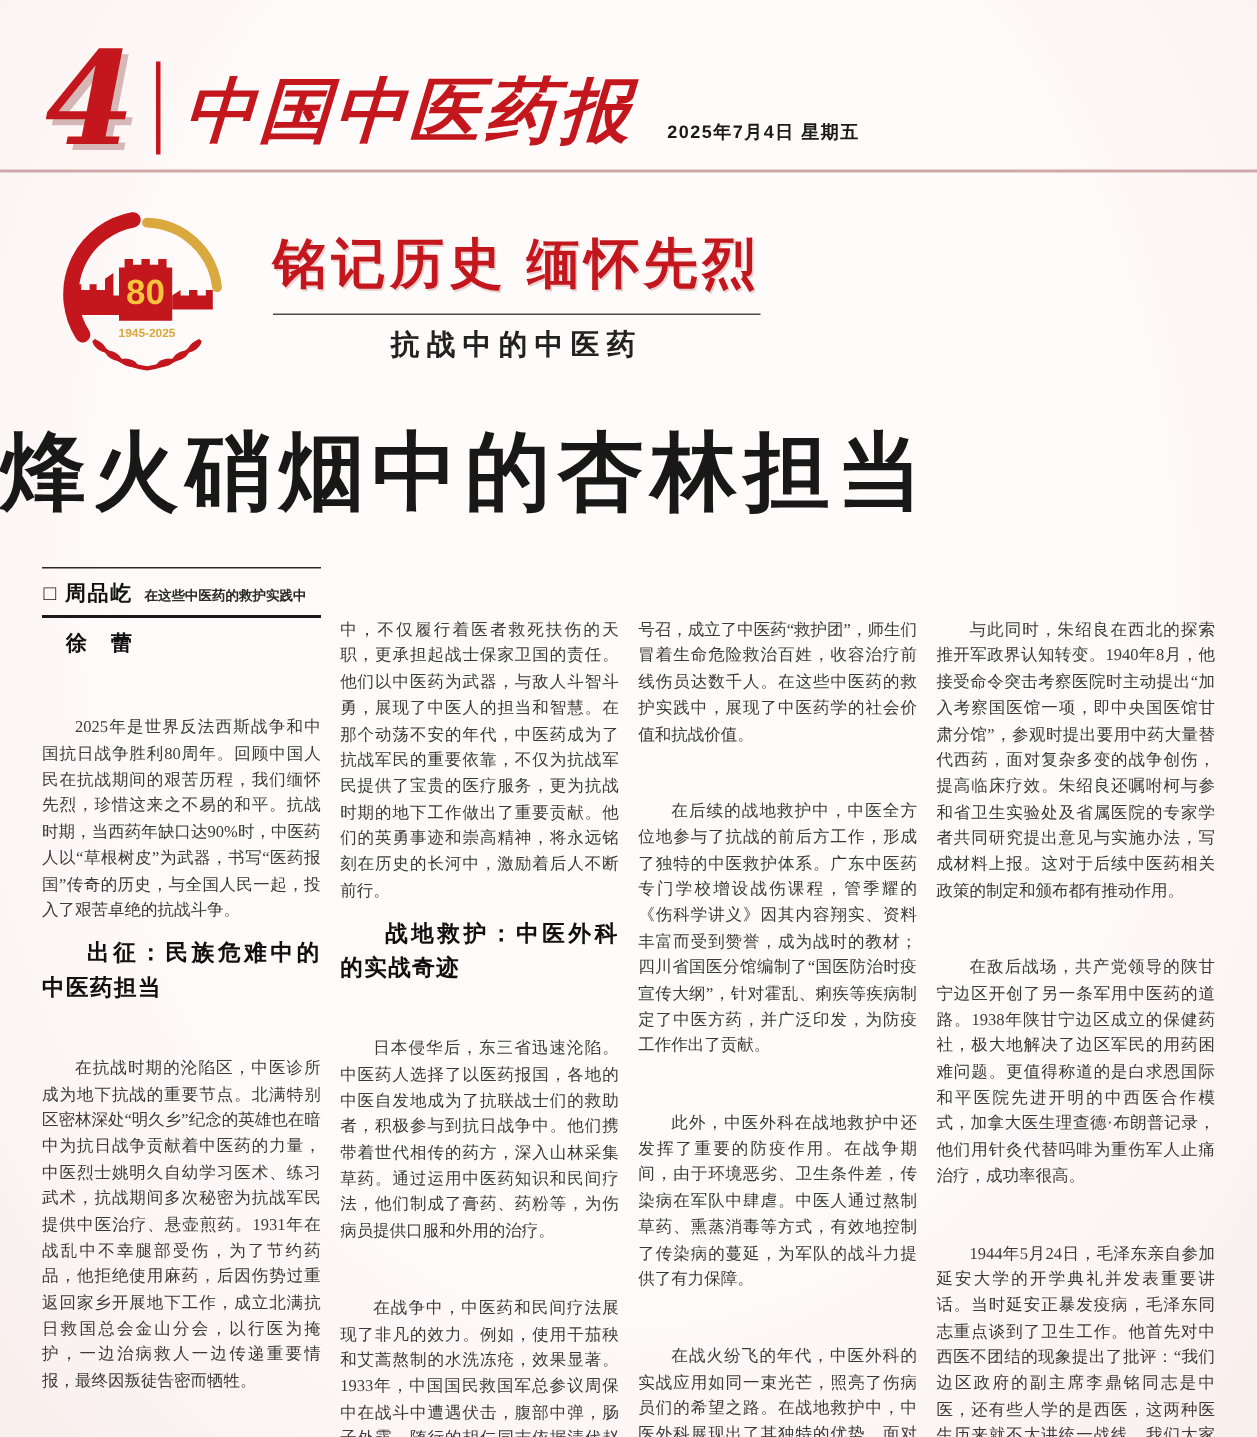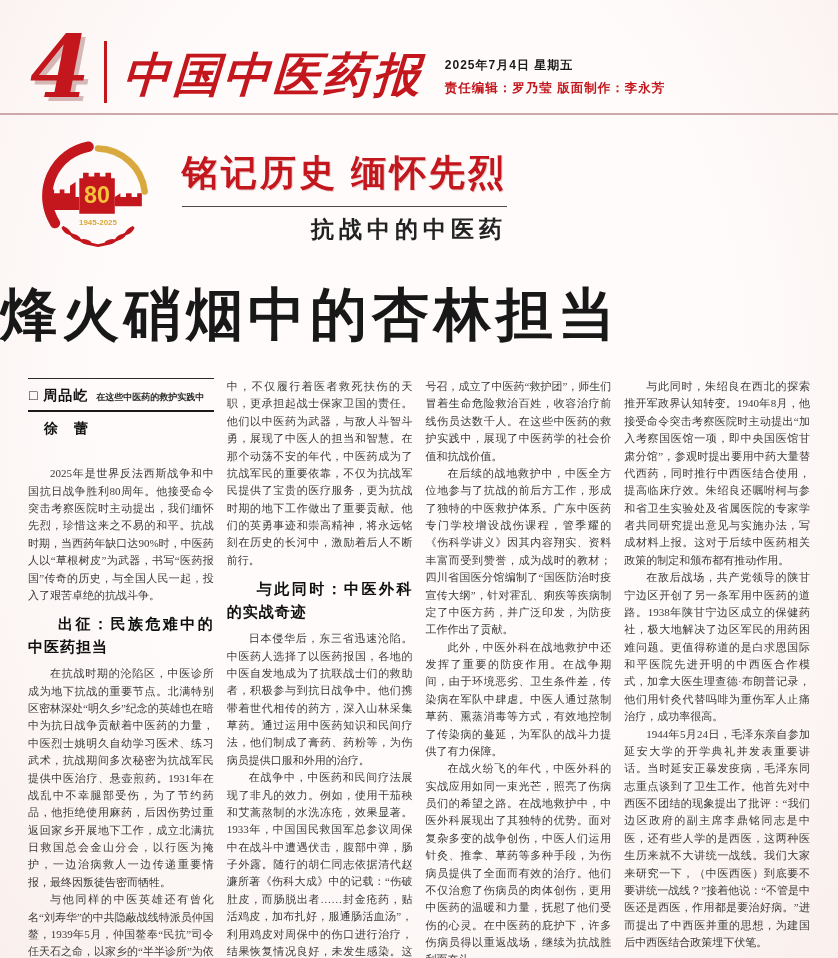--- a/index.html
+++ b/index.html
@@ -38,41 +38,41 @@
   .emblem { width: 112px; height: 112px; flex: 0 0 auto; }
   .badge-text { margin-left: 28px; }
   .slogan {
     font-family: "Liberation Sans", sans-serif;
     font-size: 36px; font-weight: 900; color: #c3161d; letter-spacing: 3px;
     text-shadow: 1px 1px 0 rgba(150,80,80,0.25);
   }
   .slogan-rule { height: 1px; background: #4a4a4a; margin: 8px 0 7px 0; }
   .series {
     font-family: "Liberation Sans", sans-serif;
-    font-size: 23px; font-weight: 600; color: #222;
-    text-align: right; letter-spacing: 5px;
+    font-size: 19px; font-weight: 600; color: #222;
+    text-align: center; letter-spacing: 5px;
   }
   
   .headline {
     font-family: "Liberation Sans", sans-serif;
     text-align: left; font-size: 57px; font-weight: 900; color: #181818;
     letter-spacing: 5px; margin-top: 24px;
   }
   
   .columns {
     display: flex; gap: 13px;
     margin: 24px 28px 0 28px;
     height: 592px; overflow: hidden;
   }
   .column {
     flex: 1 1 0; min-width: 0;
     font-size: 11px; line-height: 1.58; color: #3a3a3a;
     text-align: justify;
   }
-  .column p.para { text-indent: 2em; }
+  .column p.para { text-indent: 2em; margin-top: 34px; }
   .column p.cont { text-indent: 0; }
   .section-heading {
     font-family: "Liberation Sans", sans-serif;
     font-size: 15px; font-weight: 700; color: #101010;
     line-height: 1.5; letter-spacing: 1px;
     margin: 9px 0 7px 0; text-indent: 2em; text-align: justify;
   }
   
   .byline { border-top: 1px solid #2a2a2a; margin-bottom: 22px; }
   .byline-row { display: flex; align-items: baseline; padding: 5px 1px 4px 1px; }
@@ -91,21 +91,20 @@
 <body>
 
 <div class="page">
 
   <div class="header">
     <div class="page-num">4</div>
     <div class="head-divider"></div>
     <div class="masthead">中国中医药报</div>
     <div class="head-right">
       <div class="pub-date">2025年7月4日  星期五</div>
-      <div class="credits">责任编辑：罗乃莹    版面制作：李永芳</div>
     </div>
   </div>
   <div class="header-rule"></div>
 
   <div class="badge-row">
     <svg class="emblem" viewBox="0 0 120 120">
 
       <path d="M 60 8 A 52 52 0 0 1 110 54" fill="none" stroke="#d9a83e" stroke-width="7" stroke-linecap="round"></path>
 
       <path d="M 50 6 A 54 54 0 0 0 14 88" fill="none" stroke="#c3161d" stroke-width="11" stroke-linecap="round"></path>
@@ -139,37 +138,37 @@
       <div class="column">
     <div class="byline">
       <div class="byline-row first">
         <span class="author-name"><span>□</span> <span>周品屹</span></span>
         <span class="author-affil">在这些中医药的救护实践中</span>
       </div>
       <div class="byline-row second">
         <span class="author-name">徐　蕾</span>
       </div>
     </div>
-  <p class="para">2025年是世界反法西斯战争和中国抗日战争胜利80周年。他接受命令突击考察医院时主动提出，我们缅怀先烈，珍惜这来之不易的和平。抗战时期，当西药年缺口达90%时，中医药人以“草根树皮”为武器，书写“医药报国”传奇的历史，与全国人民一起，投入了艰苦卓绝的抗战斗争。</p>
+  <p class="para">2025年是世界反法西斯战争和中国抗日战争胜利80周年。回顾中国人民在抗战期间的艰苦历程，我们缅怀先烈，珍惜这来之不易的和平。抗战时期，当西药年缺口达90%时，中医药人以“草根树皮”为武器，书写“医药报国”传奇的历史，与全国人民一起，投入了艰苦卓绝的抗战斗争。</p>
         <div class="section-heading">出征：民族危难中的中医药担当</div>
         <p class="para">在抗战时期的沦陷区，中医诊所成为地下抗战的重要节点。北满特别区密林深处“明久乡”纪念的英雄也在暗中为抗日战争贡献着中医药的力量，中医烈士姚明久自幼学习医术、练习武术，抗战期间多次秘密为抗战军民提供中医治疗、悬壶煎药。1931年在战乱中不幸腿部受伤，为了节约药品，他拒绝使用麻药，后因伤势过重返回家乡开展地下工作，成立北满抗日救国总会金山分会，以行医为掩护，一边治病救人一边传递重要情报，最终因叛徒告密而牺牲。</p>
         <p class="para">与他同样的中医英雄还有曾化名“刘寿华”的中共隐蔽战线特派员仲国鳌，1939年5月，仲国鳌奉“民抗”司令任天石之命，以家乡的“半半诊所”为依托，以行医为掩护，在日军的眼皮底下建立了“民抗”司令部的第一个情报联络站。随后，仲国鳌创造性地使用家乡方言作为秘密暗号传递信息，并开设了更多诊所。地下工作者们多次伪装成医护人员，以诊所为掩护，不惧生命危险，致力于情报收集，协同作战，在隐蔽战线上进行了长期的斗争。</p>
       </div>
       <div class="column">
         <p class="para cont">中，不仅履行着医者救死扶伤的天职，更承担起战士保家卫国的责任。他们以中医药为武器，与敌人斗智斗勇，展现了中医人的担当和智慧。在那个动荡不安的年代，中医药成为了抗战军民的重要依靠，不仅为抗战军民提供了宝贵的医疗服务，更为抗战时期的地下工作做出了重要贡献。他们的英勇事迹和崇高精神，将永远铭刻在历史的长河中，激励着后人不断前行。</p>
-        <div class="section-heading">与此同时：中医外科的实战奇迹</div>
+        <div class="section-heading">战地救护：中医外科的实战奇迹</div>
         <p class="para">日本侵华后，东三省迅速沦陷。中医药人选择了以医药报国，各地的中医自发地成为了抗联战士们的救助者，积极参与到抗日战争中。他们携带着世代相传的药方，深入山林采集草药。通过运用中医药知识和民间疗法，他们制成了膏药、药粉等，为伤病员提供口服和外用的治疗。</p>
         <p class="para">在战争中，中医药和民间疗法展现了非凡的效力。例如，使用干茄秧和艾蒿熬制的水洗冻疮，效果显著。1933年，中国国民救国军总参议周保中在战斗中遭遇伏击，腹部中弹，肠子外露。随行的胡仁同志依据清代赵濂所著《伤科大成》中的记载：“伤破肚皮，而肠脱出者……封金疮药，贴活鸡皮，加布扎好，服通肠活血汤”，利用鸡皮对周保中的伤口进行治疗，结果恢复情况良好，未发生感染。这一事件不仅证明了中医外科技术在实战中的有效性，也展示了中医药在极端条件下救治重伤员的能力，让中医世代相传的有效经验和古老智慧在战地救护中大放异彩。</p>
       </div>
       <div class="column">
         <p class="para cont">号召，成立了中医药“救护团”，师生们冒着生命危险救治百姓，收容治疗前线伤员达数千人。在这些中医药的救护实践中，展现了中医药学的社会价值和抗战价值。</p>
         <p class="para">在后续的战地救护中，中医全方位地参与了抗战的前后方工作，形成了独特的中医救护体系。广东中医药专门学校增设战伤课程，管季耀的《伤科学讲义》因其内容翔实、资料丰富而受到赞誉，成为战时的教材；四川省国医分馆编制了“国医防治时疫宣传大纲”，针对霍乱、痢疾等疾病制定了中医方药，并广泛印发，为防疫工作作出了贡献。</p>
         <p class="para">此外，中医外科在战地救护中还发挥了重要的防疫作用。在战争期间，由于环境恶劣、卫生条件差，传染病在军队中肆虐。中医人通过熬制草药、熏蒸消毒等方式，有效地控制了传染病的蔓延，为军队的战斗力提供了有力保障。</p>
         <p class="para">在战火纷飞的年代，中医外科的实战应用如同一束光芒，照亮了伤病员们的希望之路。在战地救护中，中医外科展现出了其独特的优势。面对复杂多变的战争创伤，中医人们运用针灸、推拿、草药等多种手段，为伤病员提供了全面而有效的治疗。他们不仅治愈了伤病员的肉体创伤，更用中医药的温暖和力量，抚慰了他们受伤的心灵。在中医药的庇护下，许多伤病员得以重返战场，继续为抗战胜利而奋斗。</p>
       </div>
       <div class="column">
-        <p class="para">与此同时，朱绍良在西北的探索推开军政界认知转变。1940年8月，他接受命令突击考察医院时主动提出“加入考察国医馆一项，即中央国医馆甘肃分馆”，参观时提出要用中药大量替代西药，同时推行中西医结合使用，提高临床疗效。朱绍良还嘱咐柯与参和省卫生实验处及省属医院的专家学者共同研究提出意见与实施办法，写成材料上报。这对于后续中医药相关政策的制定和颁布都有推动作用。</p>
+        <p class="para">与此同时，朱绍良在西北的探索推开军政界认知转变。1940年8月，他接受命令突击考察医院时主动提出“加入考察国医馆一项，即中央国医馆甘肃分馆”，参观时提出要用中药大量替代西药，面对复杂多变的战争创伤，提高临床疗效。朱绍良还嘱咐柯与参和省卫生实验处及省属医院的专家学者共同研究提出意见与实施办法，写成材料上报。这对于后续中医药相关政策的制定和颁布都有推动作用。</p>
         <p class="para">在敌后战场，共产党领导的陕甘宁边区开创了另一条军用中医药的道路。1938年陕甘宁边区成立的保健药社，极大地解决了边区军民的用药困难问题。更值得称道的是白求恩国际和平医院先进开明的中西医合作模式，加拿大医生理查德·布朗普记录，他们用针灸代替吗啡为重伤军人止痛治疗，成功率很高。</p>
         <p class="para">1944年5月24日，毛泽东亲自参加延安大学的开学典礼并发表重要讲话。当时延安正暴发疫病，毛泽东同志重点谈到了卫生工作。他首先对中西医不团结的现象提出了批评：“我们边区政府的副主席李鼎铭同志是中医，还有些人学的是西医，这两种医生历来就不大讲统一战线。我们大家来研究一下，（中医西医）到底要不要讲统一战线？”接着他说：“不管是中医还是西医，作用都是要治好病。”进而提出了中西医并重的思想，为建国后中西医结合政策埋下伏笔。</p>
       </div>
     </div>
 
 </div>
 
 </body></html>

